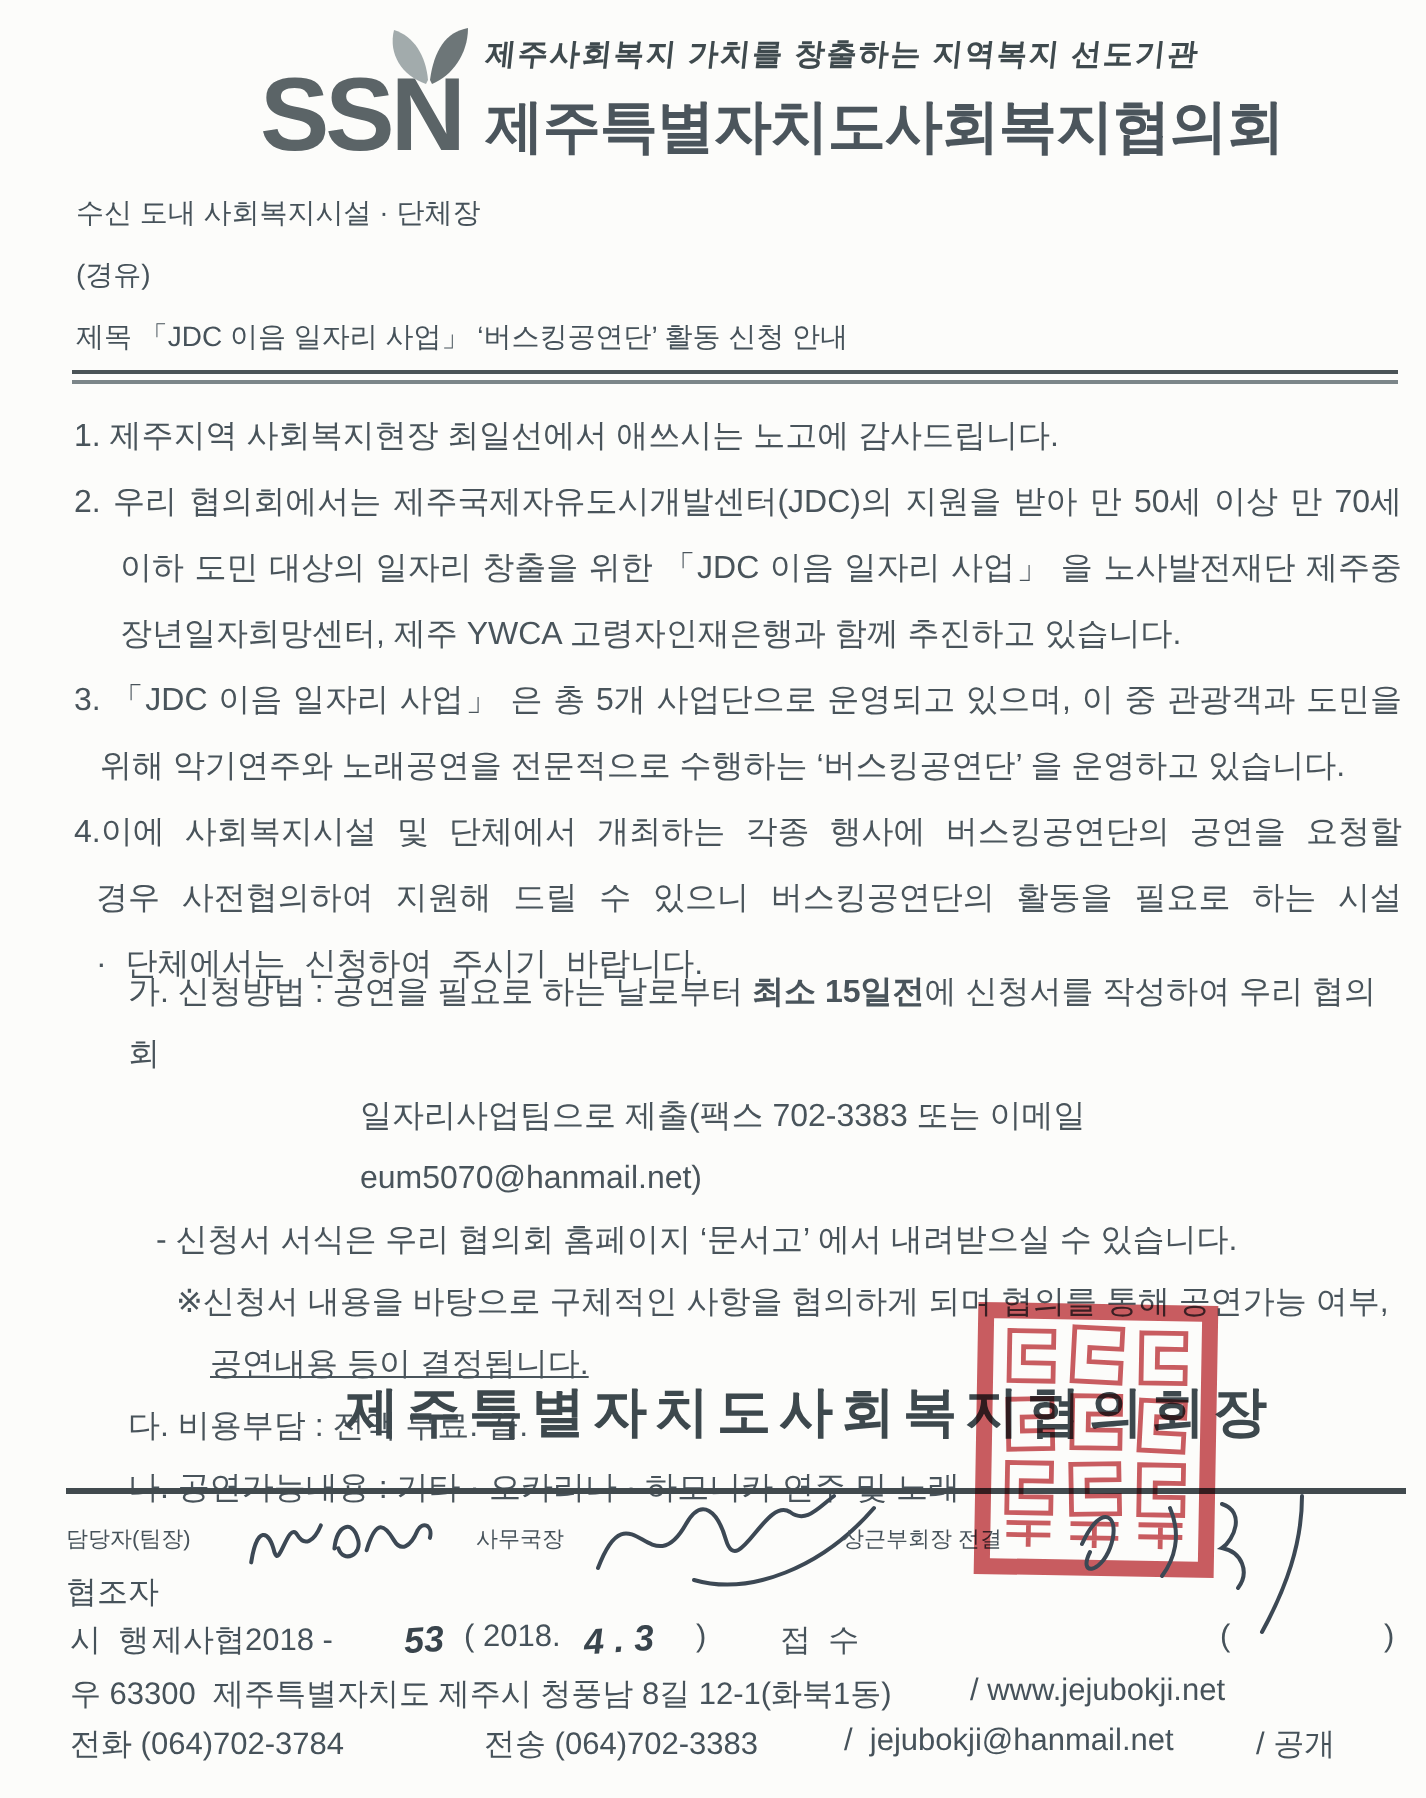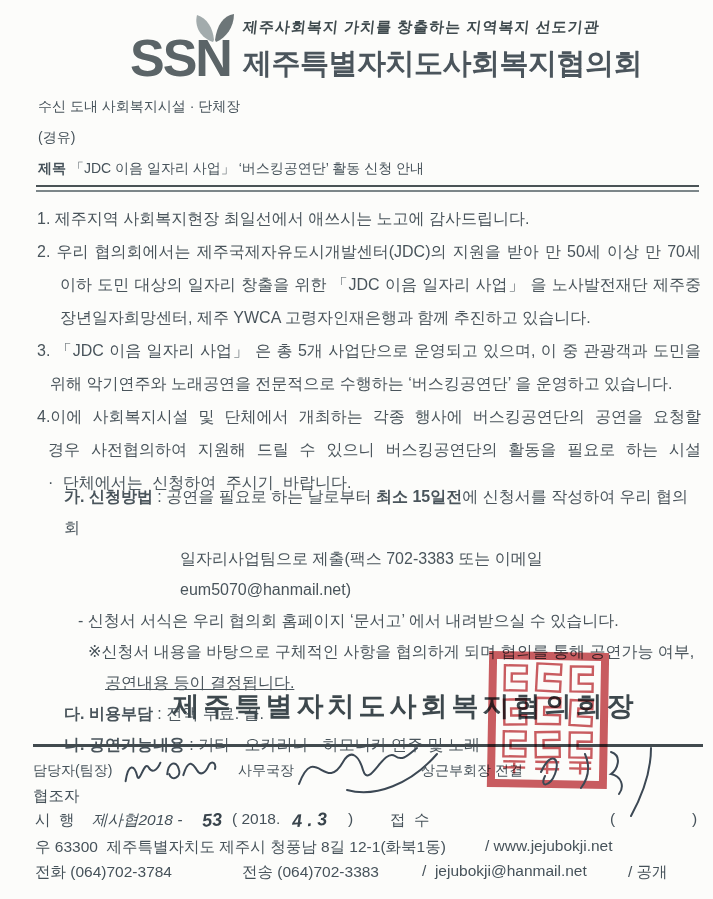--- a/index.html
+++ b/index.html
@@ -12,21 +12,21 @@
   .ssn-wrap{position:relative;margin-top:22px;}
   .ssn-text{font-size:52px;font-weight:bold;color:#5b6467;letter-spacing:-2px;line-height:1;}
   .leaves{position:absolute;top:-20px;right:-6px;}
   .htext{margin-left:12px;}
   .slogan{font-size:15px;font-weight:bold;color:#3f4a4e;letter-spacing:1px;transform:skewX(-6deg);margin-top:8px;}
   .org{font-size:29px;font-weight:bold;color:#4b555c;letter-spacing:-0.5px;margin-top:7px;font-family:Liberation Serif, serif;}
 
   
   .meta{position:absolute;left:38px;top:96px;font-size:14px;color:#46525a;}
   .meta .row{margin-bottom:11px;line-height:20px;}
-  .bold{font-weight:bold;}
+  .bold{font-weight:normal;}
 
   .rule-double{position:absolute;left:36px;right:14px;top:185px;height:3px;
                border-top:2px solid #4a5356;border-bottom:2px solid #7c8689;}
 
   
   .bodytext{position:absolute;left:37px;top:202px;width:664px;font-size:16px;line-height:33px;text-align:justify;}
   .bodytext p{margin:0;}
   .p2{padding-left:23px;text-indent:-23px;}
   .p3{padding-left:13px;text-indent:-13px;}
   .p4{padding-left:11px;text-indent:-11px;word-spacing:5px;}
@@ -41,39 +41,39 @@
 
   
   .signer{position:absolute;top:688px;left:90px;width:630px;text-align:center;
           font-size:27px;font-weight:bold;color:#3d484d;letter-spacing:4px;}
   .stamp{position:absolute;top:650px;left:486px;width:124px;height:140px;opacity:.82;
          mix-blend-mode:multiply;transform:rotate(1deg);z-index:5;}
 
   .rule-thick{position:absolute;top:744px;left:33px;right:10px;border-top:3.5px solid #414a4e;}
 
   
-  .approval{position:absolute;top:754px;left:33px;right:8px;height:38px;font-size:14px;color:#46525a;}
+  .approval{position:absolute;top:754px;left:33px;right:8px;height:38px;font-size:11px;color:#46525a;}
   .approval .lab{position:absolute;top:8px;white-space:pre;}
   .lab-manager{left:0;}
   .lab-secretary{left:205px;}
   .lab-vice{left:388px;}
   .sig{position:absolute;stroke:#3c4854;fill:none;stroke-width:2;stroke-linecap:round;}
   .sig1{left:88px;top:-2px;transform:rotate(-4deg);}
   .sig2{left:258px;top:-14px;}
   .sig3{left:500px;top:-10px;z-index:6;}
   .coop{position:absolute;top:786px;left:33px;font-size:15.5px;color:#46525a;}
 
   
   .frow{position:absolute;left:30px;right:8px;height:22px;font-size:15.5px;color:#46525a;}
   .frow span{position:absolute;white-space:pre;}
   .exec-row{top:810px;}
   .addr-row{top:837px;}
   .tel-row{top:862px;}
   .hand{font-style:italic;font-weight:bold;font-size:18px;color:#39444c;display:inline-block;transform:rotate(-4deg);}
-  .x-exec{left:5px;} .x-docno{left:62px;font-style:italic;} .x-dochand{left:172px;} .x-datepre{left:202px;}
+  .x-exec{left:5px;} .x-docno{left:46px;} .x-dochand{left:172px;} .x-datepre{left:202px;}
   .x-datehand{left:262px;} .x-datepost{left:318px;} .x-receipt{left:360px;} .x-po{left:580px;} .x-pc{left:662px;}
   .x-zip{left:5px;} .x-web{left:455px;}
   .x-tel{left:5px;} .x-fax{left:212px;} .x-email{left:392px;} .x-open{left:598px;}
 </style>
 </head>
 <body>
 
 <div class="page">
 
   <div class="header">

